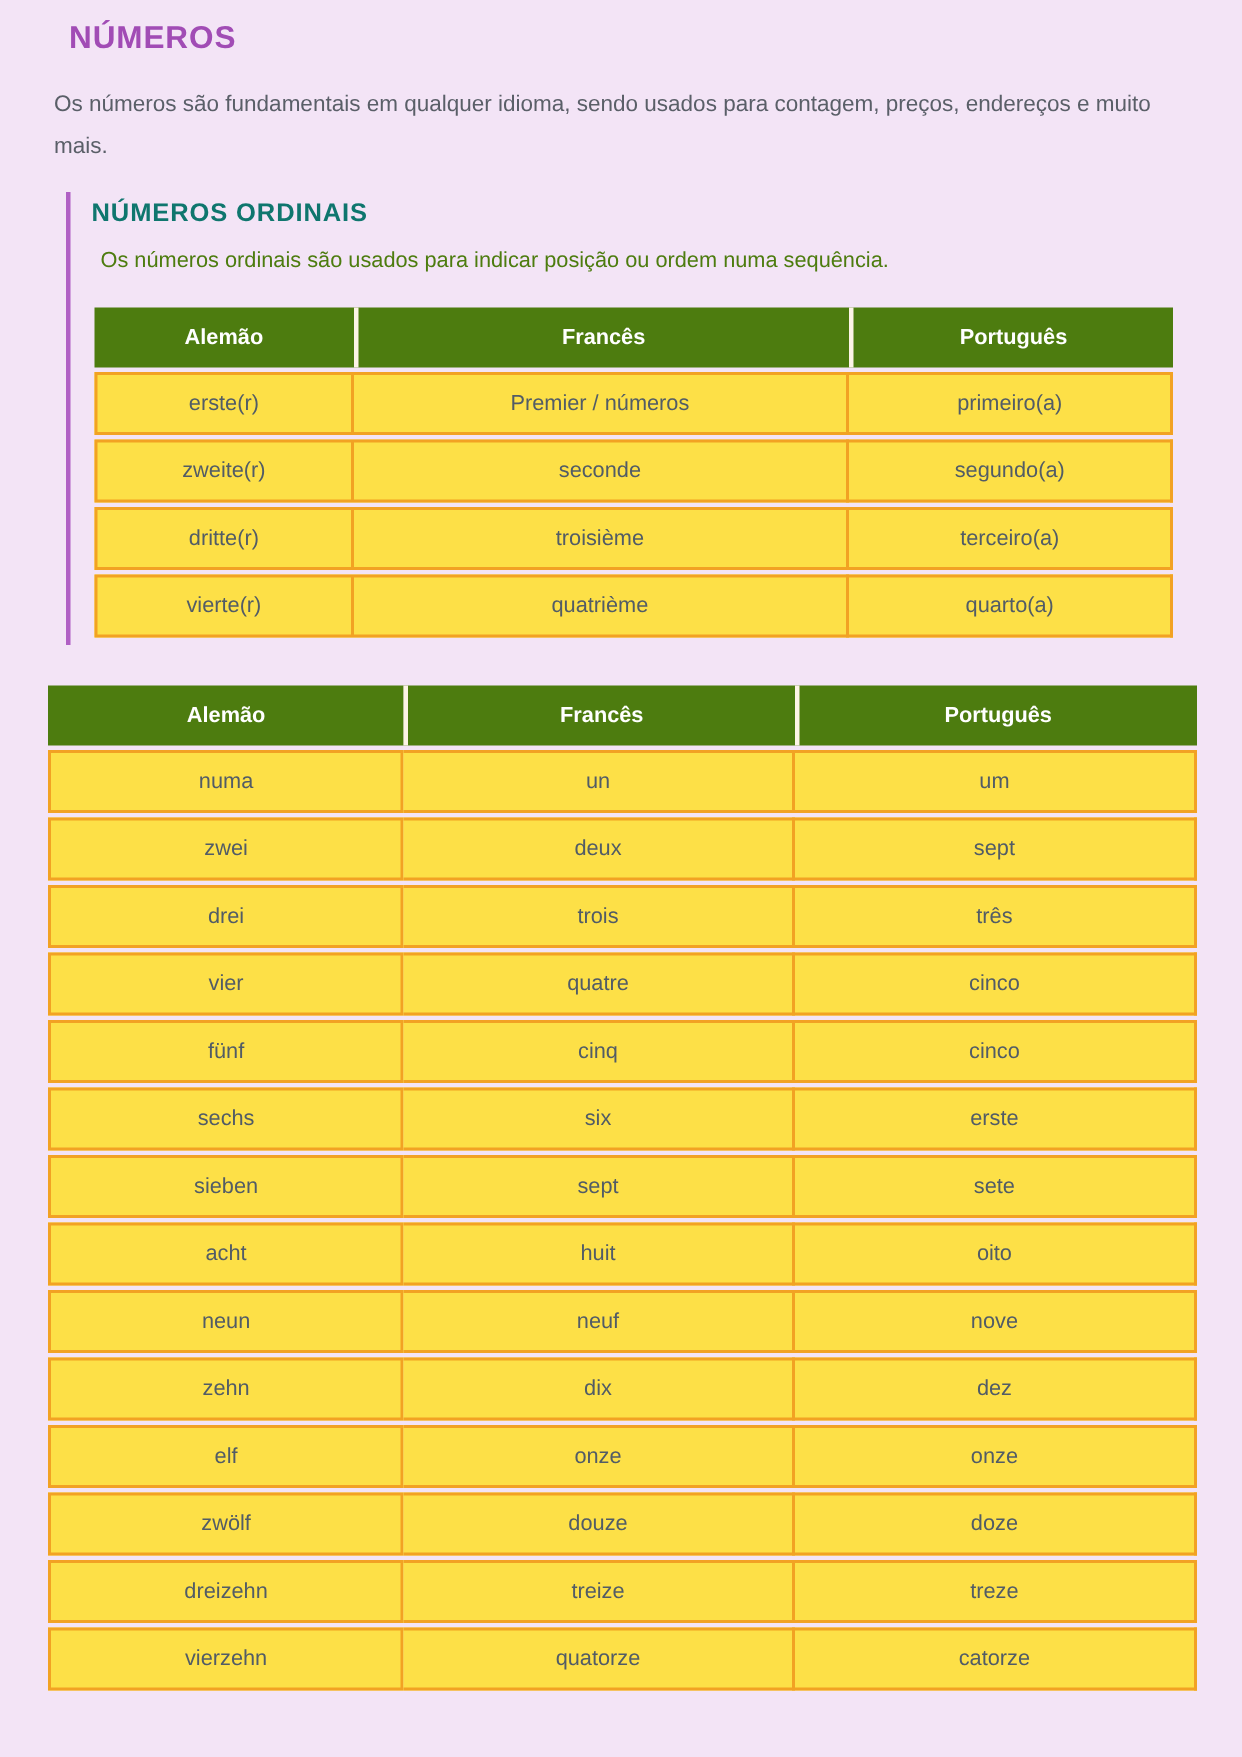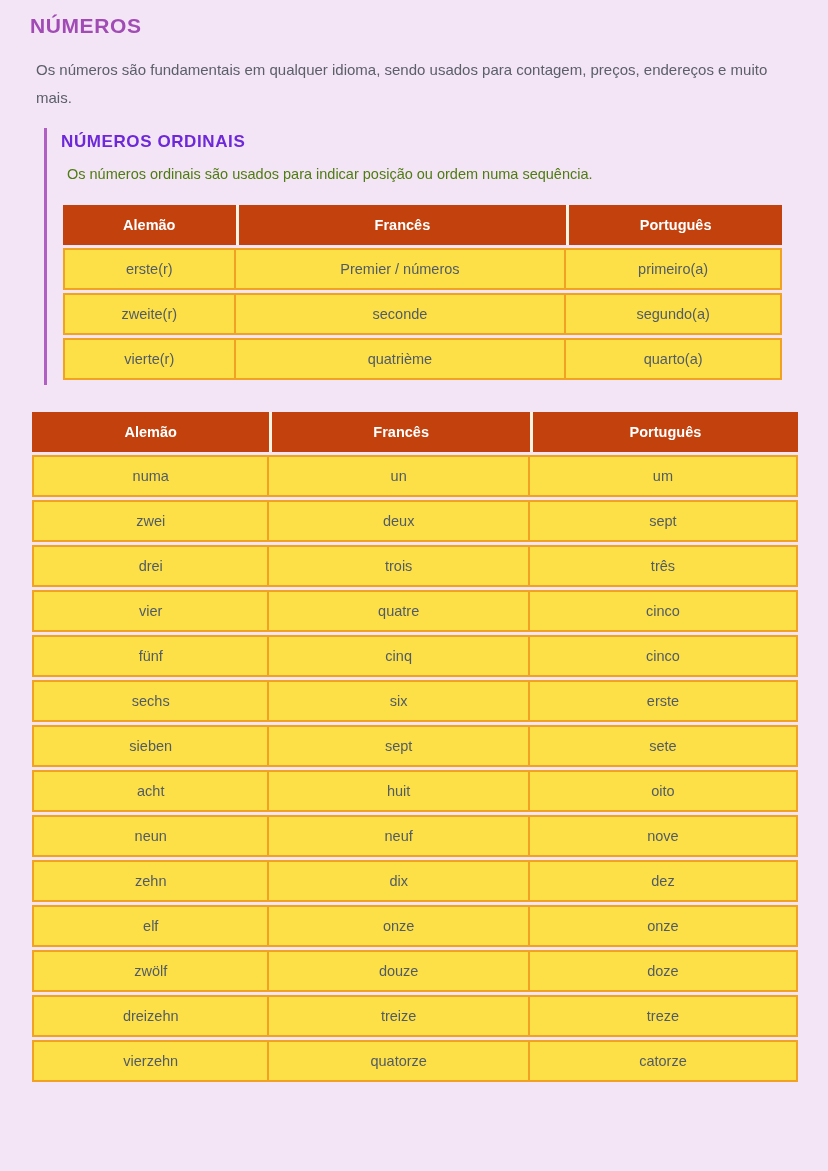--- a/index.html
+++ b/index.html
@@ -15,56 +15,56 @@
   .page {
     width: 100%;
     height: 100%;
     padding: 6px 32px 8px 30px;
   }
   h1.page-title {
     color: #a14cb5;
     font-size: 21px;
     font-weight: bold;
     letter-spacing: 0.6px;
-    margin: 8px 0 18px 0;
+    margin: 8px 0 18px 16px;
   }
   p.intro {
     font-size: 15px;
     line-height: 1.85;
     margin: 0 0 16px 6px;
     color: #5a5f68;
     max-width: 740px;
   }
   .section {
     border-left: 3px solid #b05fc4;
     margin-left: 14px;
     padding-left: 14px;
     padding-bottom: 2px;
   }
   h2.section-title {
-    color: #6d28d9;
+    color: #0f766e;
     font-size: 17px;
     font-weight: bold;
     letter-spacing: 0.6px;
     margin: 0 0 14px 0;
     padding-top: 4px;
   }
   p.section-desc {
     font-size: 14.5px;
     color: #4d7c0f;
     margin: 0 0 20px 6px;
   }
   table.num-table {
     border-collapse: separate;
     border-spacing: 0 3px;
     width: 100%;
     table-layout: fixed;
   }
   table.num-table th {
-    background: #c2410c;
+    background: #4d7c0f;
     color: #ffffff;
     font-weight: bold;
     font-size: 14.5px;
     height: 40px;
     text-align: center;
     border: none;
   }
   table.num-table th + th { border-left: 3px solid #fdf4e6; }
   table.num-table td {
     background: #fde047;
@@ -112,20 +112,25 @@
           <td>erste(r)</td>
           <td>Premier / números</td>
           <td>primeiro(a)</td>
         </tr>
         <tr>
           <td>zweite(r)</td>
           <td>seconde</td>
           <td>segundo(a)</td>
         </tr>
         <tr>
+          <td>dritte(r)</td>
+          <td>troisième</td>
+          <td>terceiro(a)</td>
+        </tr>
+        <tr>
           <td>vierte(r)</td>
           <td>quatrième</td>
           <td>quarto(a)</td>
         </tr>
       </tbody>
     </table>
   </div>
 
   <table class="num-table cardinal">
     <thead>

